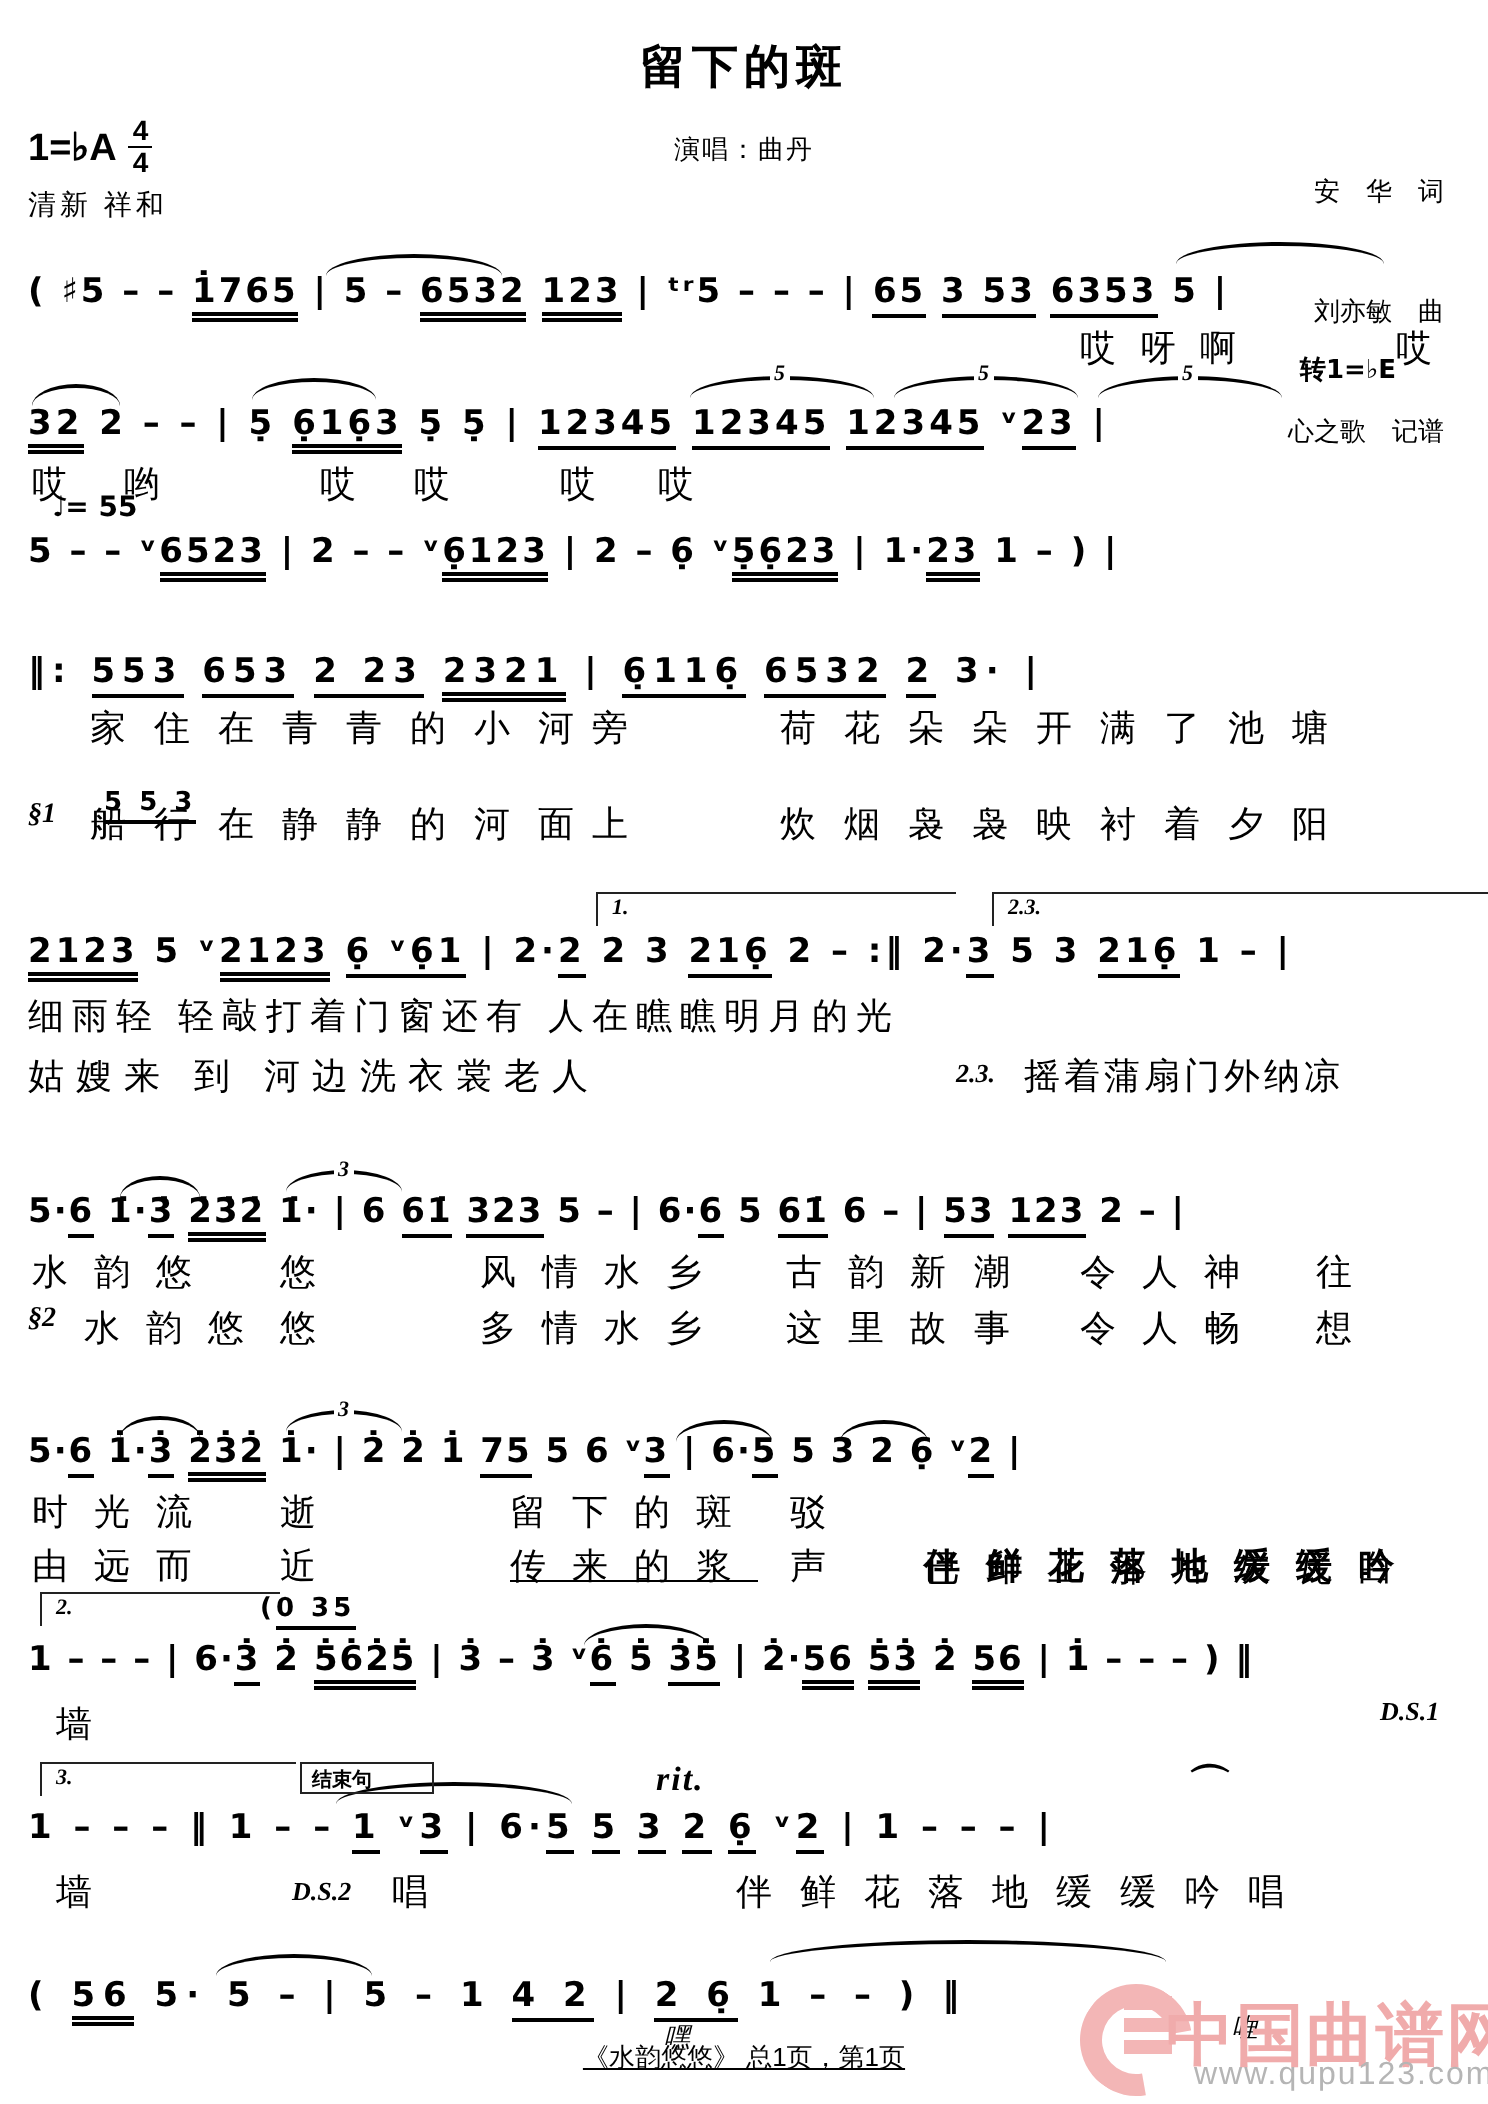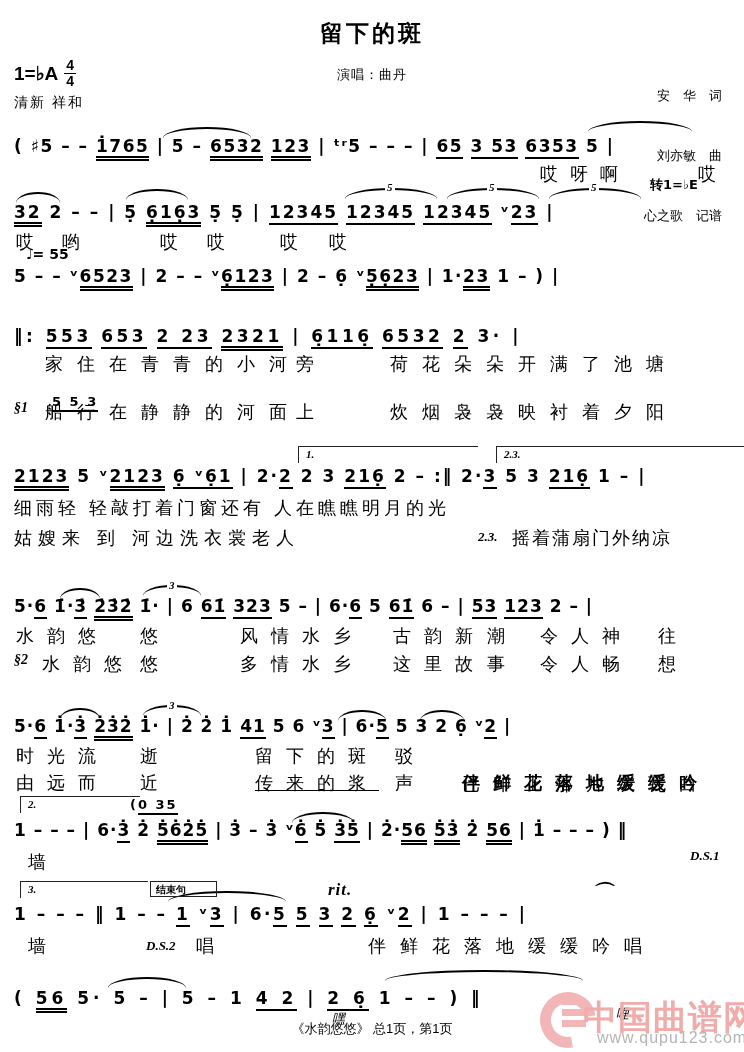--- a/index.html
+++ b/index.html
@@ -31,21 +31,21 @@
   .voltabox{border:1.5px solid #222;height:13px;font:bold 10px "Liberation Sans",sans-serif;
             padding:1px 0 0 5px;width:60px !important;}
   .voltanum{font:italic bold 13px "Liberation Serif",serif;}
   .pickup{font:bold 13px "DejaVu Sans",sans-serif;letter-spacing:2px;}
   .dsal{font:italic bold 13px "Liberation Serif",serif;}
   .rit{font:italic bold 17px "Liberation Serif",serif;letter-spacing:1px;}
   .fermata{font-size:22px;font-weight:bold;line-height:10px;}
   .segno{font:italic bold 14px "Liberation Serif",serif;}
   .hey{font:italic 13px "Liberation Sans",sans-serif;}
   
-  .pageinfo{left:0;top:1020px;width:744px;text-align:center;font-size:13px;}
+  .pageinfo{left:0;top:1020px;width:744px;text-align:center;font-size:13px;text-decoration:underline;}
   .wm-name{left:583px;top:995px;font-size:34px;font-weight:bold;letter-spacing:1px;}
   .wm-url{left:597px;top:1029px;font-size:16px;letter-spacing:1px;}
   .wm-c{position:absolute;left:540px;top:992px;width:34px;height:34px;border:11px solid;
         border-radius:50%;border-right-color:transparent !important;transform:rotate(35deg);}
   .wm-bars{position:absolute;left:562px;top:998px;width:24px;}
   .wm-bars i{display:block;height:7px;margin-bottom:4px;}
 </style>
 </head>
 <body>
 
@@ -123,21 +123,21 @@
       <div class="lyric " style="left: 333px; top: 652px;">乡</div>
       <div class="lyric " style="left: 393px; top: 652px; letter-spacing: 13px;">这里故</div>
       <div class="lyric " style="left: 487px; top: 652px;">事</div>
       <div class="lyric " style="left: 540px; top: 652px; letter-spacing: 13px;">令人畅</div>
       <div class="lyric " style="left: 658px; top: 652px;">想</div>
       <div class="arc" style="left: 60px; top: 708px; width: 40px;"></div>
       <div class="arc" style="left: 143px; top: 705px; width: 58px;"></div>
       <div class="arc" style="left: 338px; top: 710px; width: 48px;"></div>
       <div class="arc" style="left: 420px; top: 710px; width: 44px;"></div>
       <div class="label tuplet" style="left: 167px; top: 699px;">3</div>
-      <div class="notation" style="left: 14px; top: 716px; letter-spacing: 1px;">5·<span class="u1">6</span> 1̇·<span class="u1">3̇</span> <span class="u2">2̇3̇2̇</span> 1̇· | 2̇ 2̇ 1̇ <span class="u1">41</span> 5 6 ᵛ<span class="u1">3</span> | 6·<span class="u1">5</span> 5 3 2 6̣ ᵛ<span class="u1">2</span> |</div>
+      <div class="notation" style="left: 14px; top: 716px; letter-spacing: 1px;">5·<span class="u1">6</span> 1̇·<span class="u1">3̇</span> <span class="u2">2̇3̇2̇</span> 1̇· | 2̇ 2̇ 1̇ <span class="u1">75</span> 5 6 ᵛ<span class="u1">3</span> | 6·<span class="u1">5</span> 5 3 2 6̣ ᵛ<span class="u1">2</span> |</div>
       <div class="lyric " style="left: 16px; top: 744px; letter-spacing: 13px;">时光流</div>
       <div class="lyric " style="left: 140px; top: 744px;">逝</div>
       <div class="lyric " style="left: 255px; top: 744px; letter-spacing: 13px;">留下的斑</div>
       <div class="lyric " style="left: 395px; top: 744px;">驳</div>
       <div class="lyric " style="left: 462px; top: 744px; letter-spacing: 13px; margin-top: 28px;">已印上那片灰瓦白</div>
       <div class="lyric " style="left: 16px; top: 771px; letter-spacing: 13px;">由远而</div>
       <div class="lyric " style="left: 140px; top: 771px;">近</div>
       <div class="lyric " style="left: 255px; top: 771px; letter-spacing: 13px; text-decoration: underline;">传来的浆</div>
       <div class="lyric " style="left: 395px; top: 771px;">声</div>
       <div class="lyric " style="left: 462px; top: 771px; letter-spacing: 13px; font-weight: bold;">伴鲜花落地缓缓吟</div>

